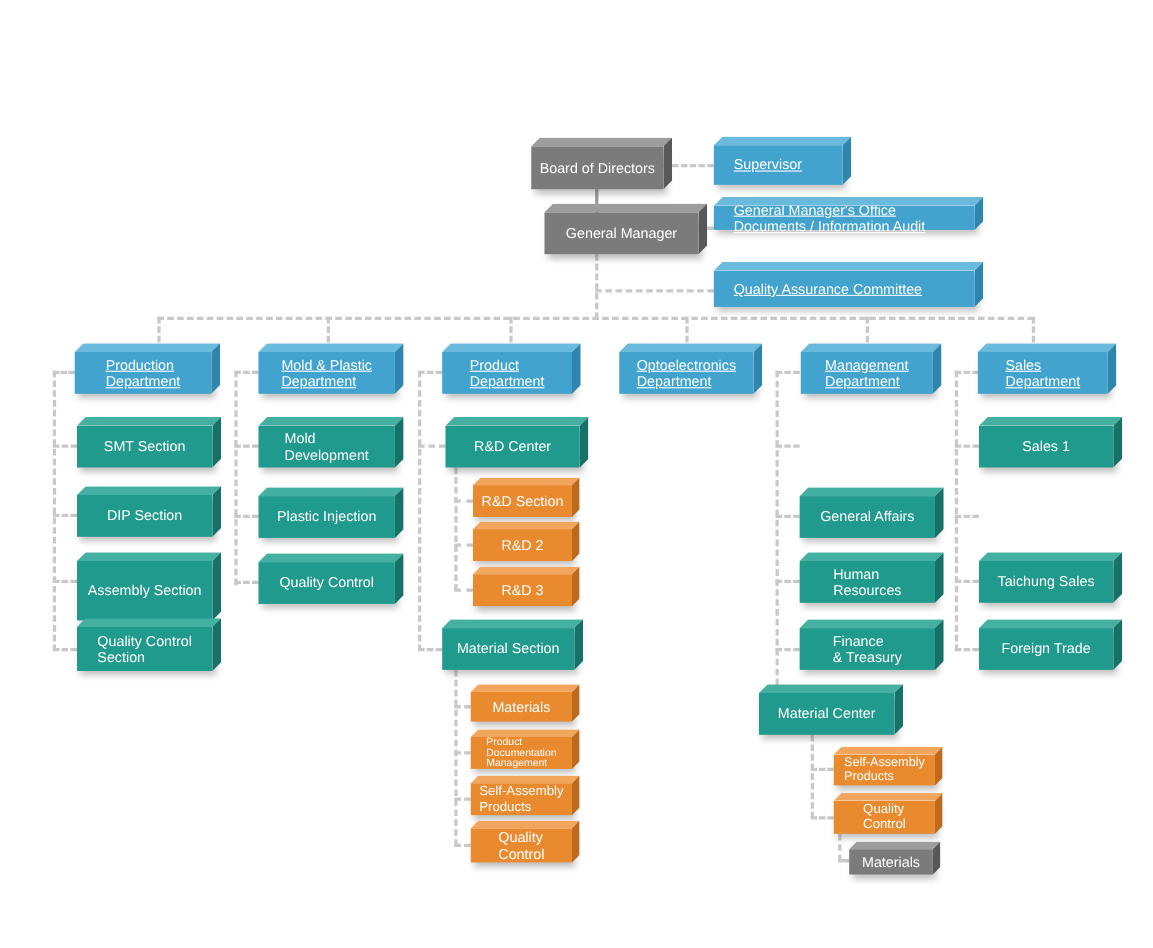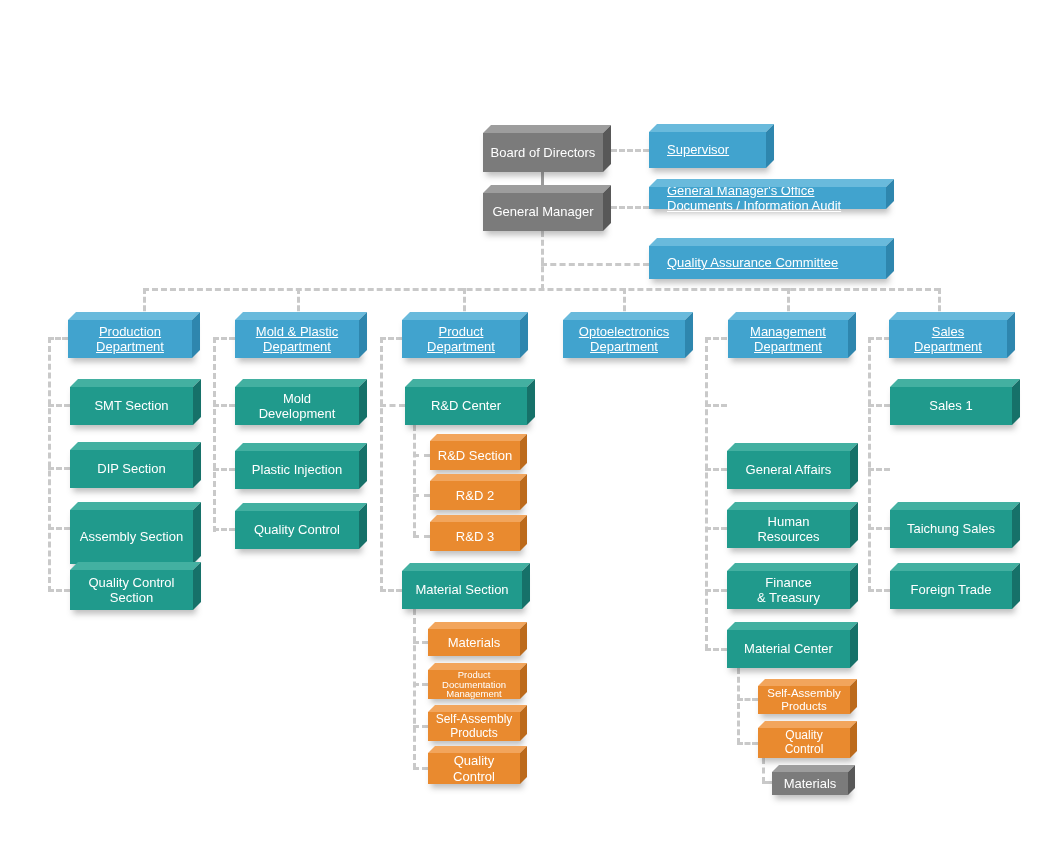--- a/index.html
+++ b/index.html
@@ -21,21 +21,21 @@
     width:calc(100% + var(--d));height:var(--d);background:var(--top);
     clip-path:polygon(var(--d) 0,100% 0,calc(100% - var(--d)) 100%,0 100%);}
   .box::after{content:"";position:absolute;right:calc(-1 * var(--d));top:calc(-1 * var(--d));
     width:var(--d);height:calc(100% + var(--d));background:var(--side);
     clip-path:polygon(0 var(--d),100% 0,100% calc(100% - var(--d)),0 100%);}
   .blue  {background:var(--blue-face,#41a3ce);text-decoration:underline;  --top:var(--blue-top,#69badc);  --side:var(--blue-side,#2e86ae);}
   .teal  {background:var(--teal-face,#209a8c);  --top:var(--teal-top,#43b0a1);  --side:var(--teal-side,#167169);}
   .orange{background:var(--orange-face,#e98a2f);--top:var(--orange-top,#f2a55c);--side:var(--orange-side,#bc6a1b);}
   .gray  {background:var(--gray-face,#7b7b7b);  --top:var(--gray-top,#9d9d9d);  --side:var(--gray-side,#585858);}
   .sm{--d:7px;}
-  .label{white-space:pre-line;text-align:center;font-size:13px;line-height:1.18;padding:1px 4px;}
+  .label{white-space:pre-line;font-size:13px;line-height:1.18;padding:1px 4px;}
   .left{justify-content:flex-start;}
   .left .label{text-align:left;padding-left:18px;}
   .t12 .label{font-size:12px;line-height:1.15;}
   .t11 .label{font-size:11.5px;line-height:1.12;}
   .t95 .label{font-size:9.5px;line-height:1.05;}
 </style>
 </head>
 <body>
 
 <div class="canvas">
@@ -103,21 +103,21 @@
   <div class="ch" style="left:868px;top:468px;width:22px"></div>
   <div class="ch" style="left:868px;top:527px;width:22px"></div>
   <div class="ch" style="left:868px;top:589px;width:22px"></div>
 
   <div class="box gray" style="left:483px;top:133px;width:120px;height:39px">
     <span class="label">Board of Directors</span>
     </div>
   <div class="box blue left" style="left:649px;top:132px;width:117px;height:36px">
     <span class="label">Supervisor</span>
     </div>
-  <div class="box gray" style="left:483px;top:193px;width:120px;height:38px">
+  <div class="box gray" style="left:495px;top:193px;width:140px;height:38px">
     <span class="label">General Manager</span>
     </div>
   <div class="box blue left" style="left:649px;top:187px;width:237px;height:22px">
     <span class="label">General Manager's Office
 Documents / Information Audit</span>
     </div>
   <div class="box blue left" style="left:649px;top:246px;width:237px;height:33px">
     <span class="label">Quality Assurance Committee</span>
     </div>
 
@@ -207,21 +207,21 @@
     <span class="label">General Affairs</span>
     </div>
   <div class="box teal" style="left:727px;top:510px;width:123px;height:38px">
     <span class="label">Human
 Resources</span>
     </div>
   <div class="box teal" style="left:727px;top:571px;width:123px;height:38px">
     <span class="label">Finance
 &amp; Treasury</span>
     </div>
-  <div class="box teal" style="left:727px;top:630px;width:123px;height:38px">
+  <div class="box teal" style="left:690px;top:630px;width:123px;height:38px">
     <span class="label">Material Center</span>
     </div>
   <div class="box orange sm t11" style="left:758px;top:686px;width:92px;height:28px">
     <span class="label">Self-Assembly
 Products</span>
     </div>
   <div class="box orange sm t12" style="left:758px;top:728px;width:92px;height:30px">
     <span class="label">Quality
 Control</span>
     </div>

